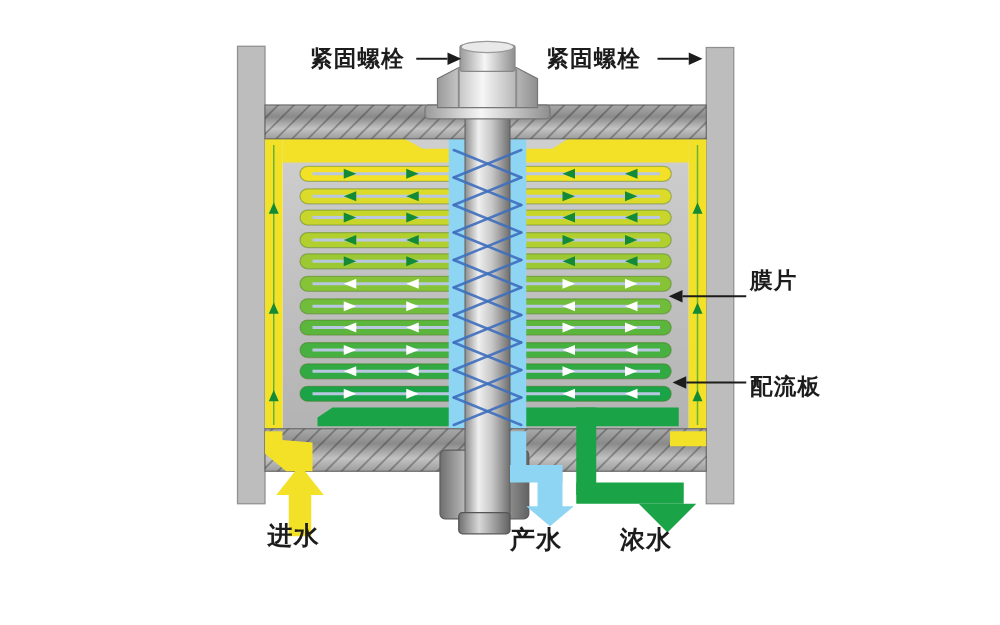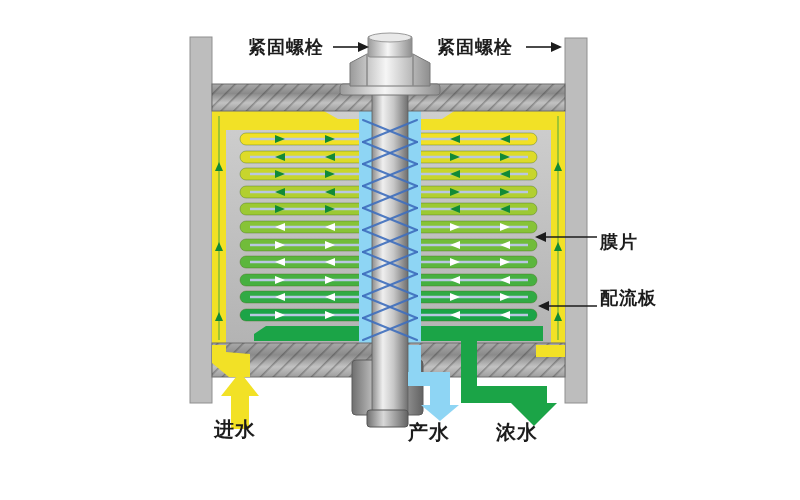--- a/index.html
+++ b/index.html
@@ -251,18 +251,18 @@
       <polygon points="551,42 551,52 562,47" class="leader-head"></polygon>
       <line x1="597" y1="237" x2="546" y2="237" class="leader"></line>
       <polygon points="546,232 546,242 535,237" class="leader-head"></polygon>
       <line x1="597" y1="306" x2="549" y2="306" class="leader"></line>
       <polygon points="549,301 549,311 538,306" class="leader-head"></polygon>
     </g>
   </svg>
 
   <div class="lbl" style="left:248px;top:37px">紧固螺栓</div>
   <div class="lbl" style="left:437px;top:37px">紧固螺栓</div>
-  <div class="lbl" style="left:600px;top:232px">膜片</div>
-  <div class="lbl" style="left:600px;top:288px">配流板</div>
+  <div class="lbl" style="left:600px;top:214px">膜片</div>
+  <div class="lbl" style="left:600px;top:299px">配流板</div>
   <div class="lbl big" style="left:214px;top:418px">进水</div>
   <div class="lbl big" style="left:408px;top:421px">产水</div>
   <div class="lbl big" style="left:496px;top:421px">浓水</div>
 </div>
 
 </body></html>

